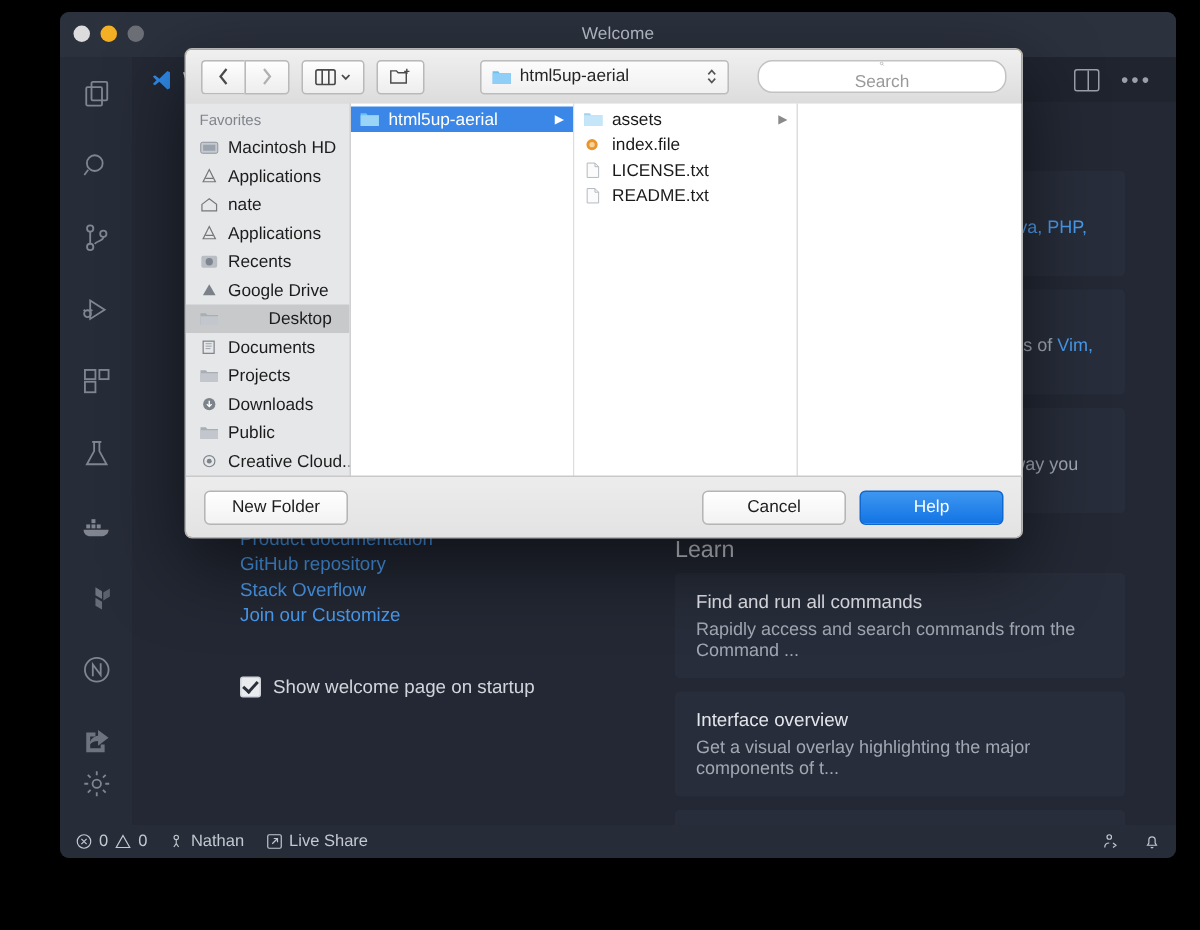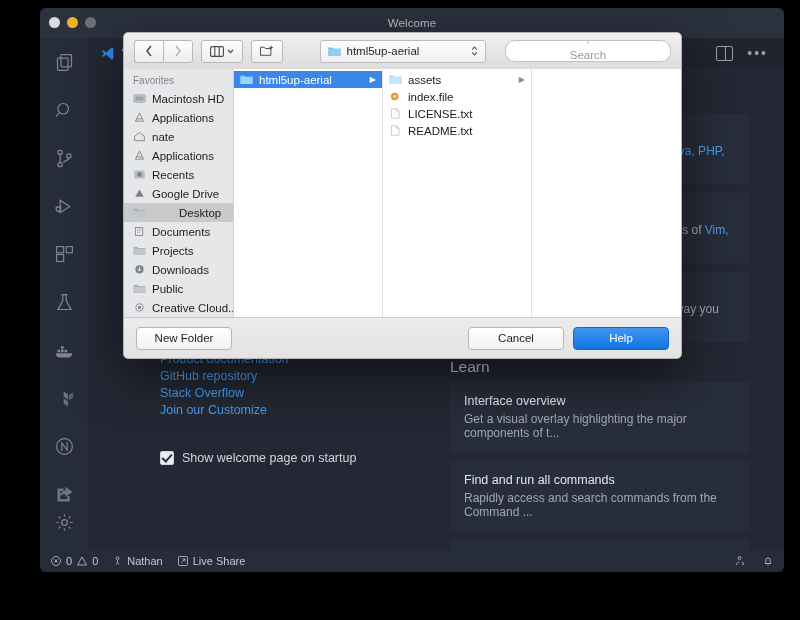--- a/index.html
+++ b/index.html
@@ -261,27 +261,27 @@
           </div>
 
           <div class="card">
             <div class="card-t">Color theme</div>
             <div class="card-d">Make the editor and your code look the way you love</div>
           </div>
 
           <div class="w-sec">Learn</div>
 
           <div class="card">
+            <div class="card-t">Find and run all commands</div>
+            <div class="card-d">Rapidly access and search commands from the Command ...</div>
+          </div>
+
+          <div class="card">
             <div class="card-t">Interface overview</div>
             <div class="card-d">Get a visual overlay highlighting the major components of t...</div>
-          </div>
-
-          <div class="card">
-            <div class="card-t">Find and run all commands</div>
-            <div class="card-d">Rapidly access and search commands from the Command ...</div>
           </div>
 
           <div class="card">
             
             
           </div>
         </div>
       </div>
     </div>
   </div>

